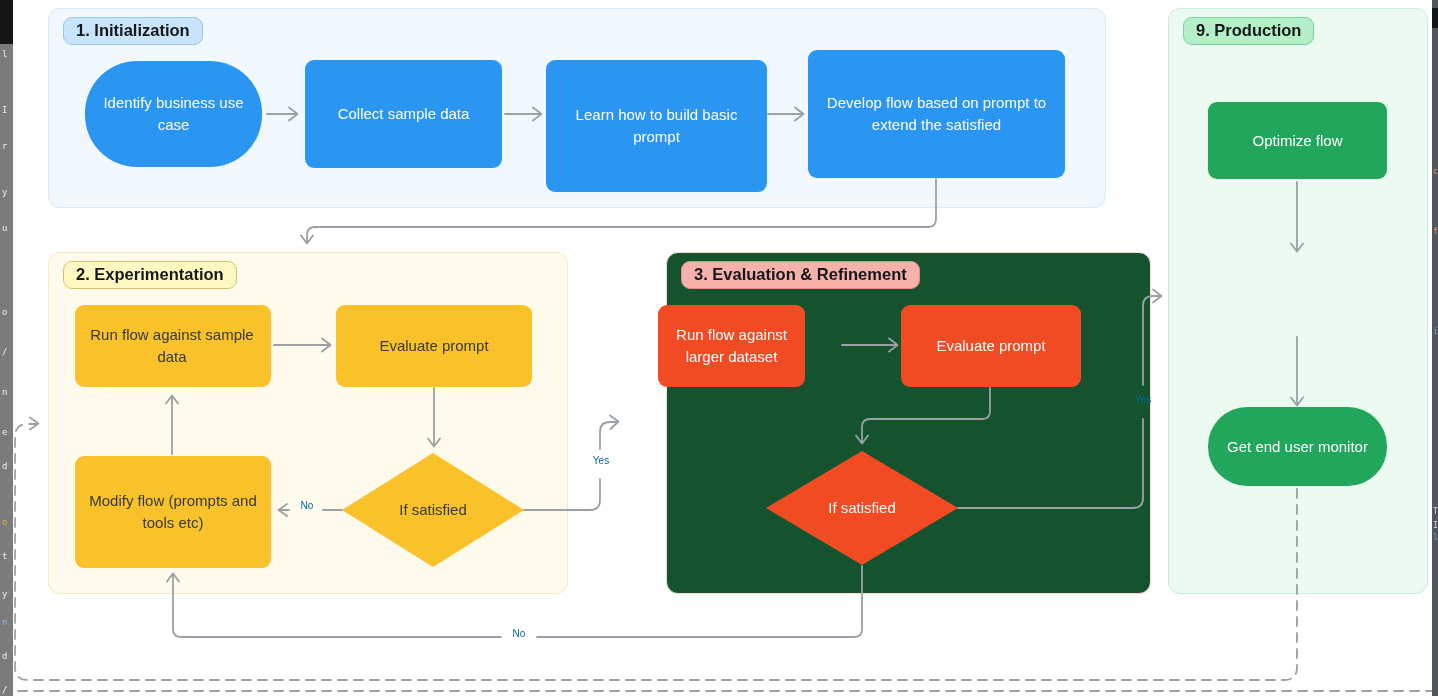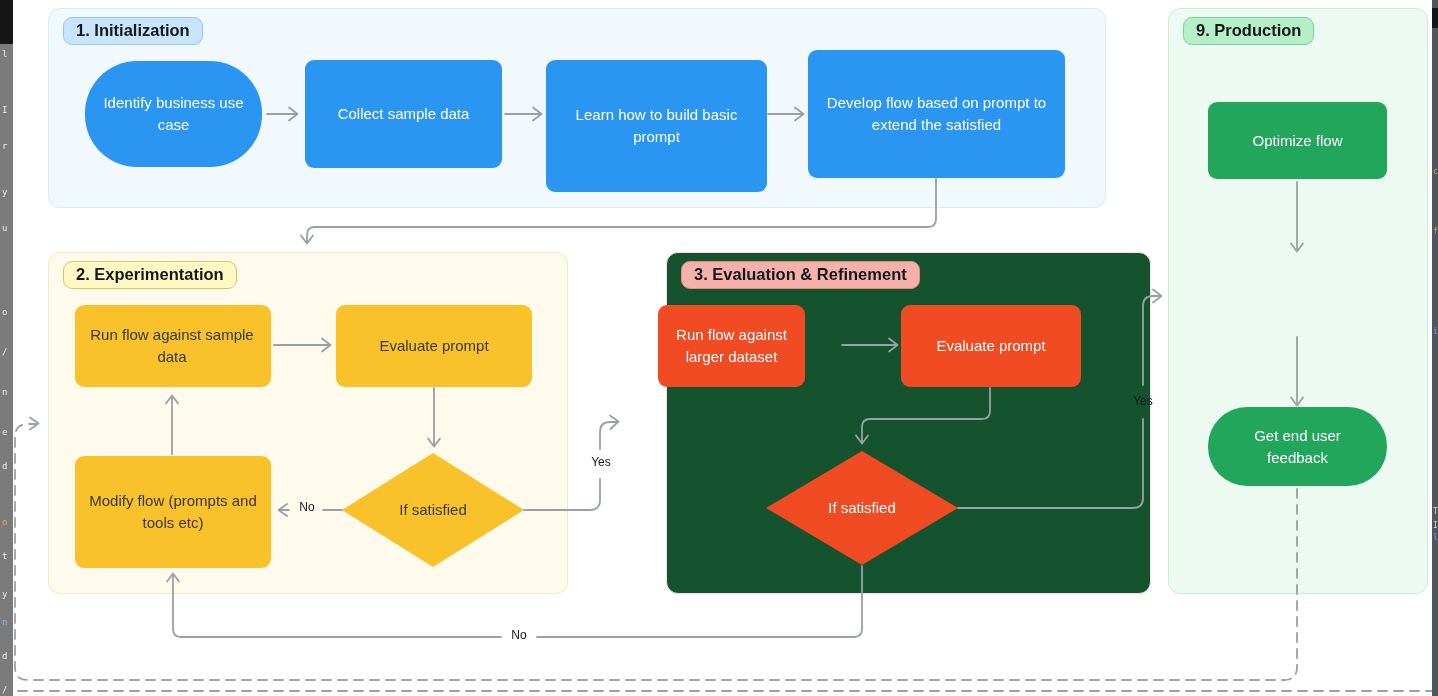--- a/index.html
+++ b/index.html
@@ -43,21 +43,21 @@
   .n-optimize{left:1208px;top:102px;width:179px;height:77px;}
   .n-deploy{left:1208px;top:256px;width:179px;height:78px;}
   .n-feedback{left:1208px;top:407px;width:179px;height:79px;border-radius:39px;}
 
   
   svg.wires{position:absolute;left:0;top:0;width:1438px;height:696px;pointer-events:none;}
   svg.wires path{stroke:#9aa0a6;stroke-width:1.8;fill:none;stroke-linecap:round;stroke-linejoin:round;}
   svg.wires path.dash{stroke-dasharray:9 7;}
 
   
-  .elabel{position:absolute;font-size:12px;color:#0f172a;text-align:center;}
+  .elabel{position:absolute;font-size:10px;color:#0369a1;text-align:center;}
   .e-yes1{left:581px;top:455px;width:40px;}
   .e-yes2{left:1122px;top:394px;width:42px;}
   .e-no1{left:291px;top:500px;width:32px;}
   .e-no2{left:503px;top:628px;width:32px;}
 
   
   .left-strip{position:absolute;left:0;top:0;width:13px;height:696px;background:#7b7b7b;overflow:hidden;}
   .left-strip .blk{position:absolute;left:0;top:0;width:13px;height:44px;background:#161616;}
   .right-strip{position:absolute;left:1432px;top:0;width:6px;height:696px;background:#4e565e;overflow:hidden;}
   .right-strip .blk{position:absolute;left:0;top:8px;width:6px;height:20px;background:#14171a;}
@@ -150,21 +150,21 @@
   <div class="node yellow n-run-sample">Run flow against sample data</div>
   <div class="node yellow n-eval1">Evaluate prompt</div>
   <div class="node yellow n-modify">Modify flow (prompts and tools etc)</div>
   <div class="node yellow diamond d-yellow">If satisfied</div>
 
   <div class="node red n-run-larger">Run flow against larger dataset</div>
   <div class="node red n-eval2">Evaluate prompt</div>
   <div class="node red diamond d-red">If satisfied</div>
 
   <div class="node green n-optimize">Optimize flow</div>
-  <div class="node green n-feedback">Get end user feedback</div>
+  <div class="node green n-feedback">Get end user monitor</div>
 
   <div class="elabel e-no1">No</div>
   <div class="elabel e-yes1">Yes</div>
   <div class="elabel e-no2">No</div>
   <div class="elabel e-yes2">Yes</div>
 
   <div class="left-strip" id="left-strip">
     <div class="blk"></div>
   <span class="frag" style="top: 50px;">l</span>
       <span class="frag" style="top: 106px;">I</span>

